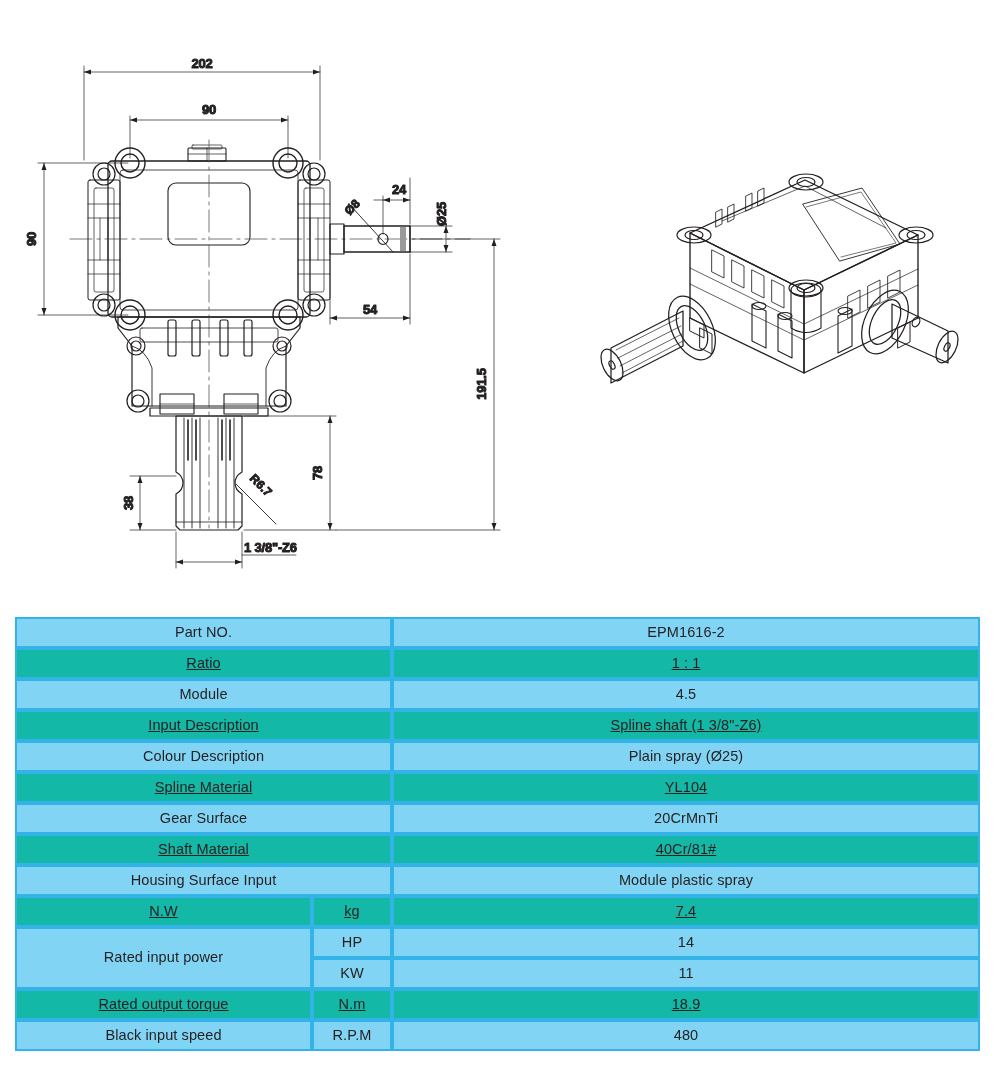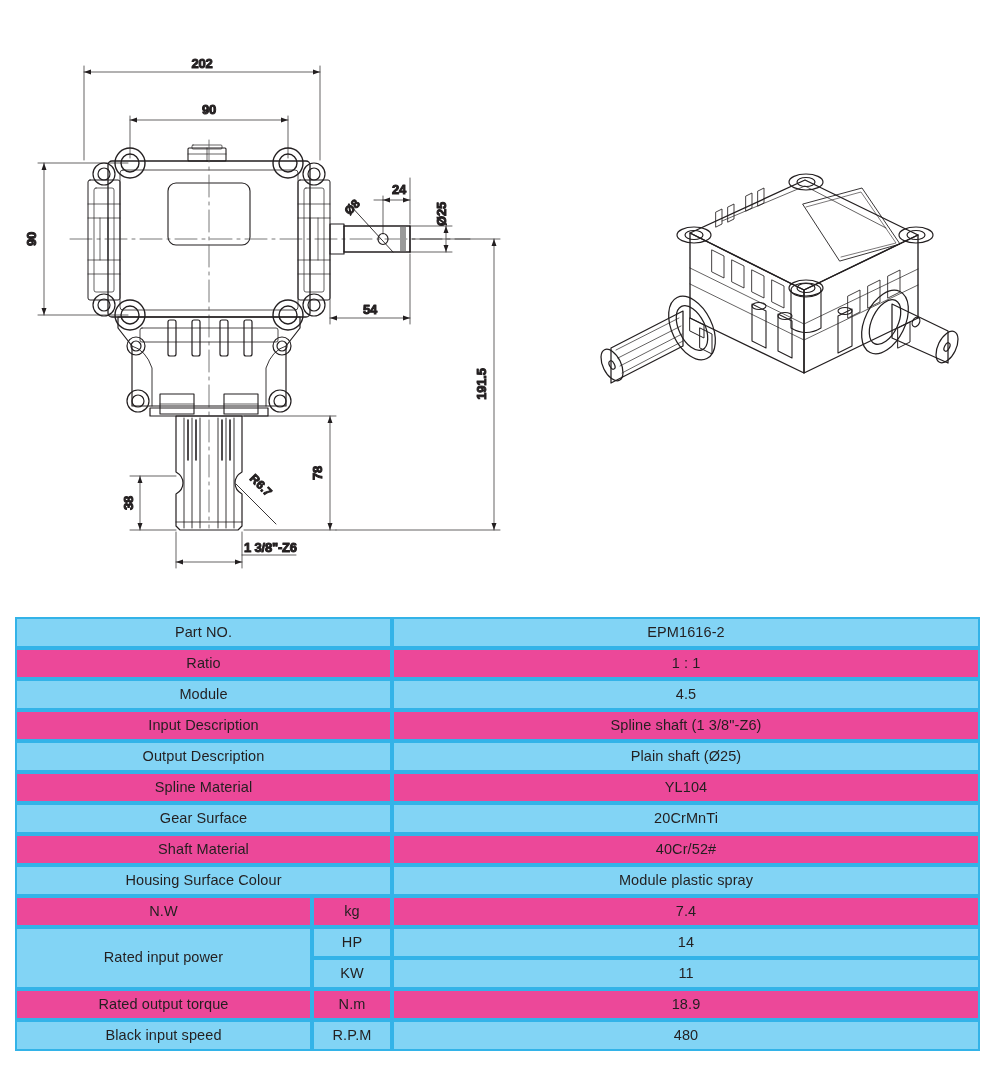--- a/index.html
+++ b/index.html
@@ -56,21 +56,21 @@
     padding: 0 4px;
     text-align: center;
     vertical-align: middle;
     font-family: "Liberation Sans", sans-serif;
     font-size: 14.5px;
     color: #231f20;
     letter-spacing: 0.1px;
     line-height: 1.1;
   }
   #spec-table td.blue  { background: #82d4f5; }
-  #spec-table td.white { background: #ec4899; }
+  #spec-table td.white { background: #14b8a6; text-decoration: underline; }
 
   col.c-label { width: 297px; }
   col.c-unit  { width: 80px; }
   col.c-value { width: 588px; }
 </style>
 </head>
 <body>
 
 <div id="drawing-area">
 <svg width="1000" height="600" viewBox="0 0 1000 600" xmlns="http://www.w3.org/2000/svg">
@@ -431,37 +431,37 @@
     </tr>
     <tr>
       <td class="blue" colspan="2">Module</td>
       <td class="blue">4.5</td>
     </tr>
     <tr>
       <td class="white" colspan="2">Input Description</td>
       <td class="white">Spline shaft (1 3/8"-Z6)</td>
     </tr>
     <tr>
-      <td class="blue" colspan="2">Output Description</td>
-      <td class="blue">Plain shaft (Ø25)</td>
+      <td class="blue" colspan="2">Colour Description</td>
+      <td class="blue">Plain spray (Ø25)</td>
     </tr>
     <tr>
       <td class="white" colspan="2">Spline Material</td>
       <td class="white">YL104</td>
     </tr>
     <tr>
       <td class="blue" colspan="2">Gear Surface</td>
       <td class="blue">20CrMnTi</td>
     </tr>
     <tr>
       <td class="white" colspan="2">Shaft Material</td>
-      <td class="white">40Cr/52#</td>
-    </tr>
-    <tr>
-      <td class="blue" colspan="2">Housing Surface Colour</td>
+      <td class="white">40Cr/81#</td>
+    </tr>
+    <tr>
+      <td class="blue" colspan="2">Housing Surface Input</td>
       <td class="blue">Module plastic spray</td>
     </tr>
     <tr>
       <td class="white">N.W</td>
       <td class="white">kg</td>
       <td class="white">7.4</td>
     </tr>
     <tr>
       <td class="blue" rowspan="2">Rated input power</td>
       <td class="blue">HP</td>

